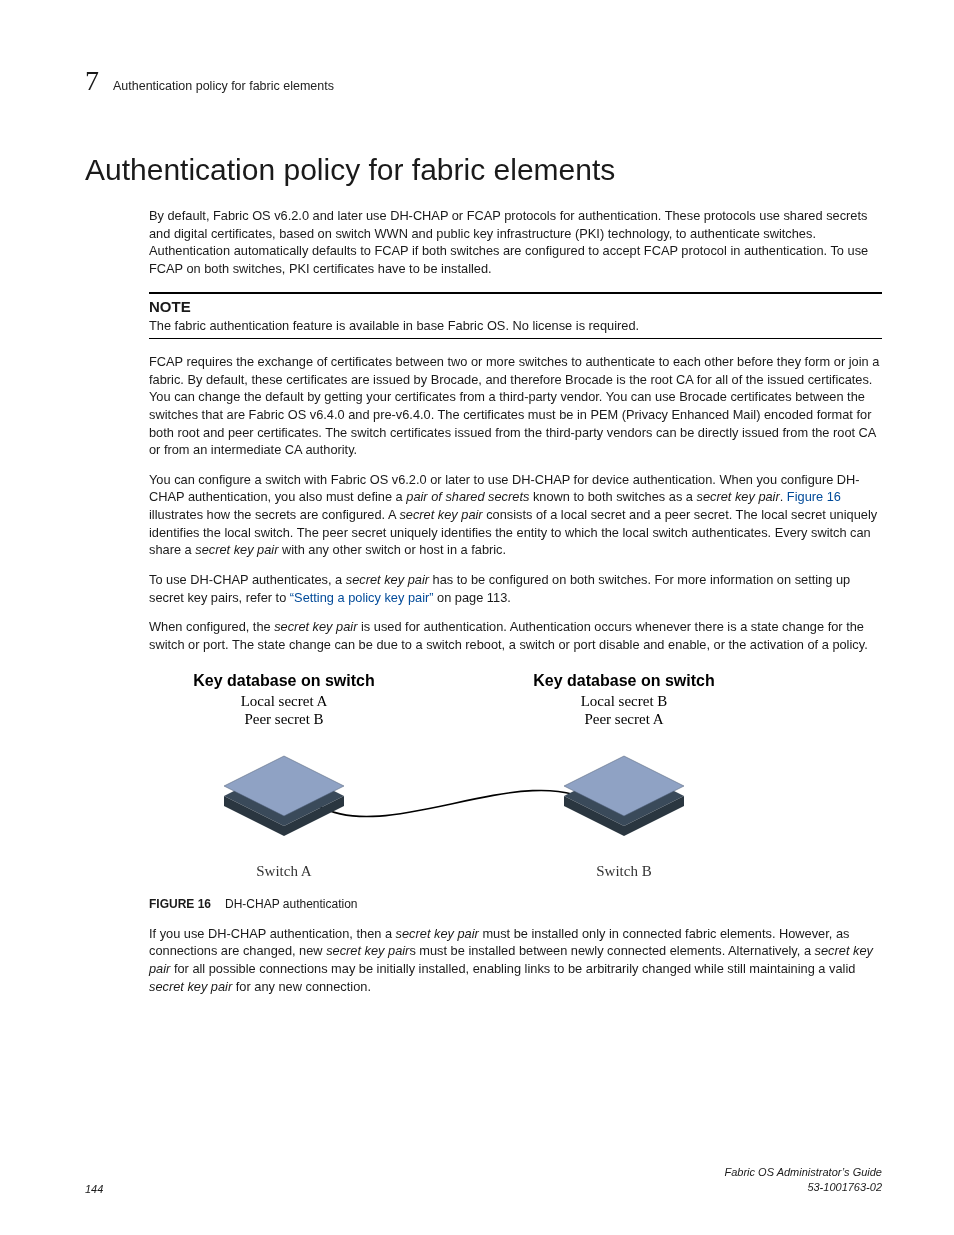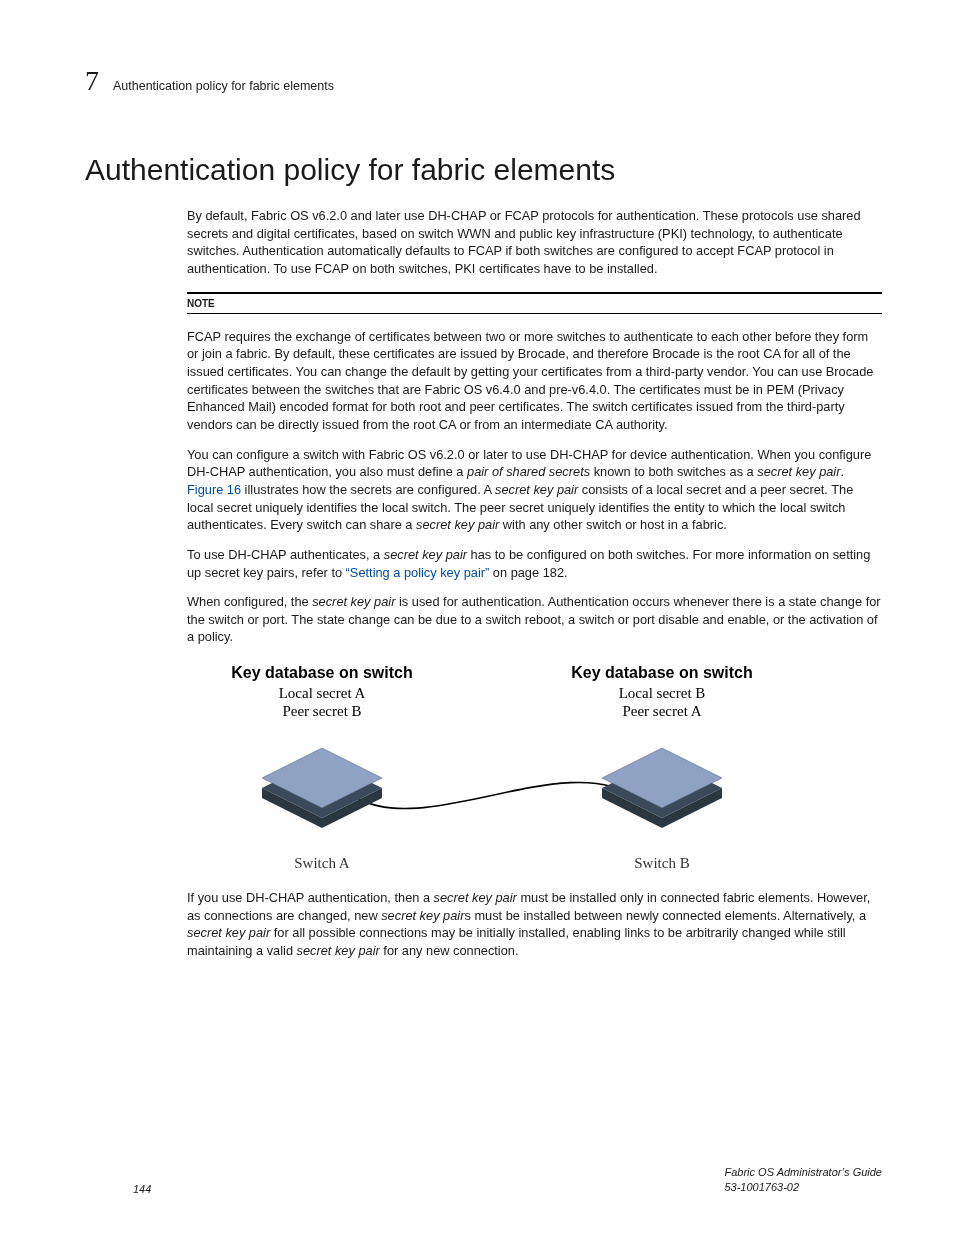--- a/index.html
+++ b/index.html
@@ -31,36 +31,36 @@
     color: #222;
   }
   h1.title {
     font-family: Arial, Helvetica, sans-serif;
     font-size: 30px;
     font-weight: normal;
     margin: 0 0 20px 0;
     letter-spacing: 0px;
   }
   .body-col {
-    margin-left: 102px;
+    margin-left: 64px;
     margin-right: 0;
   }
   .para {
     font-size: 12.8px;
     line-height: 1.38;
     margin: 0 0 12px 0;
   }
   .note-rule {
     border: none;
     border-top: 2px solid #000;
     margin: 14px 0 4px 0;
   }
   .note-label {
     font-weight: bold;
-    font-size: 10px;
+    font-size: 15px;
     margin: 0 0 2px 0;
   }
   .note-body {
     font-size: 12.8px;
     line-height: 1.35;
     margin: 0 0 4px 0;
   }
   .note-end {
     border: none;
     border-top: 1px solid #000;
@@ -87,23 +87,23 @@
     bottom: 40px;
     left: 85px;
     right: 72px;
     display: flex;
     justify-content: space-between;
     align-items: flex-end;
     font-size: 11px;
   }
   .footer .pagenum {
     font-style: italic;
-    margin-left: 48px;
   }
   .footer .right {
+    text-align: right;
     font-style: italic;
     line-height: 1.35;
   }
 </style>
 </head>
 <body>
 
 <div class="page">
 
   <div class="header-row">
@@ -112,30 +112,31 @@
   </div>
 
   <h1 class="title">Authentication policy for fabric elements</h1>
 
   <div class="body-col">
 
     <p class="para">By default, Fabric OS v6.2.0 and later use DH-CHAP or FCAP protocols for authentication. These protocols use shared secrets and digital certificates, based on switch WWN and public key infrastructure (PKI) technology, to authenticate switches. Authentication automatically defaults to FCAP if both switches are configured to accept FCAP protocol in authentication. To use FCAP on both switches, PKI certificates have to be installed.</p>
 
     <hr class="note-rule">
     <p class="note-label">NOTE</p>
+    <p class="note-body">The fabric authentication feature is available in base Fabric OS. No license is required.</p>
     <hr class="note-end">
 
     <p class="para">FCAP requires the exchange of certificates between two or more switches to authenticate to each other before they form or join a fabric. By default, these certificates are issued by Brocade, and therefore Brocade is the root CA for all of the issued certificates. You can change the default by getting your certificates from a third-party vendor. You can use Brocade certificates between the switches that are Fabric OS v6.4.0 and pre-v6.4.0. The certificates must be in PEM (Privacy Enhanced Mail) encoded format for both root and peer certificates. The switch certificates issued from the third-party vendors can be directly issued from the root CA or from an intermediate CA authority.</p>
 
     <p class="para">
       <span>You can configure a switch with Fabric OS v6.2.0 or later to use DH-CHAP for device authentication. When you configure DH-CHAP authentication, you also must define a </span><span class="italic">pair of shared secrets</span><span> known to both switches as a </span><span class="italic">secret key pair</span><span>. </span><span class="link">Figure 16</span><span> illustrates how the secrets are configured. A </span><span class="italic">secret key pair</span><span> consists of a local secret and a peer secret. The local secret uniquely identifies the local switch. The peer secret uniquely identifies the entity to which the local switch authenticates. Every switch can share a </span><span class="italic">secret key pair</span><span> with any other switch or host in a fabric.</span>
     </p>
 
     <p class="para">
-      <span>To use DH-CHAP authenticates, a </span><span class="italic">secret key pair</span><span> has to be configured on both switches. For more information on setting up secret key pairs, refer to </span><span class="link">“Setting a policy key pair”</span><span> on page 182.</span>
+      <span>To use DH-CHAP authenticates, a </span><span class="italic">secret key pair</span><span> has to be configured on both switches. For more information on setting up secret key pairs, refer to </span><span class="link">“Setting a policy key pair”</span><span> on page 113.</span>
     </p>
 
     <p class="para">
       <span>When configured, the </span><span class="italic">secret key pair</span><span> is used for authentication. Authentication occurs whenever there is a state change for the switch or port. The state change can be due to a switch reboot, a switch or port disable and enable, or the activation of a policy.</span>
     </p>
 
     <div class="figure-wrap">
       <svg class="diagram" width="640" height="225" viewBox="0 0 640 225">
 
         <text x="135" y="20" text-anchor="middle" font-family="Arial" font-size="16" font-weight="bold">Key database on switch</text>
@@ -160,20 +161,23 @@
           <polygon points="415,130 475,160 475,170 415,140" fill="#2a3640"></polygon>
           <polygon points="535,130 475,160 475,170 535,140" fill="#2a3640"></polygon>
           <polygon points="475,150 535,120 475,90 415,120" fill="#8fa2c4" stroke="#4a5a72" stroke-width="0.5"></polygon>
         </g>
 
         <text x="135" y="210" text-anchor="middle" font-family="Georgia, serif" font-size="15" fill="#333">Switch A</text>
         <text x="475" y="210" text-anchor="middle" font-family="Georgia, serif" font-size="15" fill="#333">Switch B</text>
       </svg>
     </div>
 
+    <p class="fig-label-row">
+      <span class="figlabel">FIGURE 16</span><span>DH-CHAP authentication</span>
+    </p>
 
     <p class="para">
       <span>If you use DH-CHAP authentication, then a </span><span class="italic">secret key pair</span><span> must be installed only in connected fabric elements. However, as connections are changed, new </span><span class="italic">secret key pair</span><span>s must be installed between newly connected elements. Alternatively, a </span><span class="italic">secret key pair</span><span> for all possible connections may be initially installed, enabling links to be arbitrarily changed while still maintaining a valid </span><span class="italic">secret key pair</span><span> for any new connection.</span>
     </p>
 
   </div>
 
   <div class="footer">
     <span class="pagenum">144</span>
     <div class="right">

